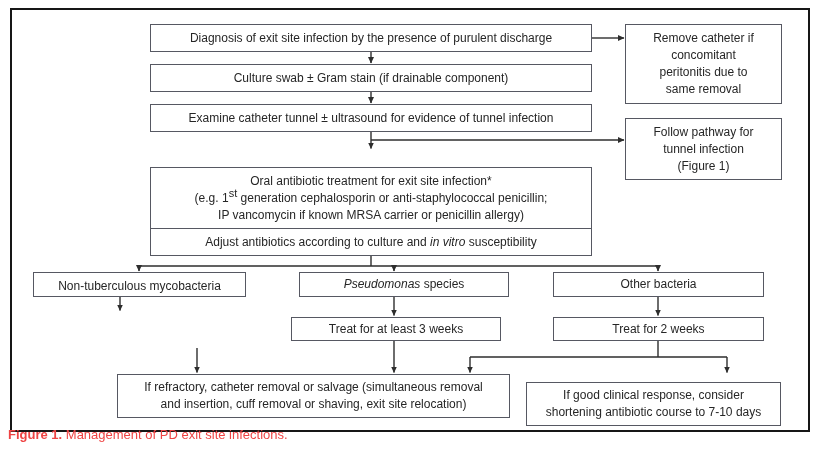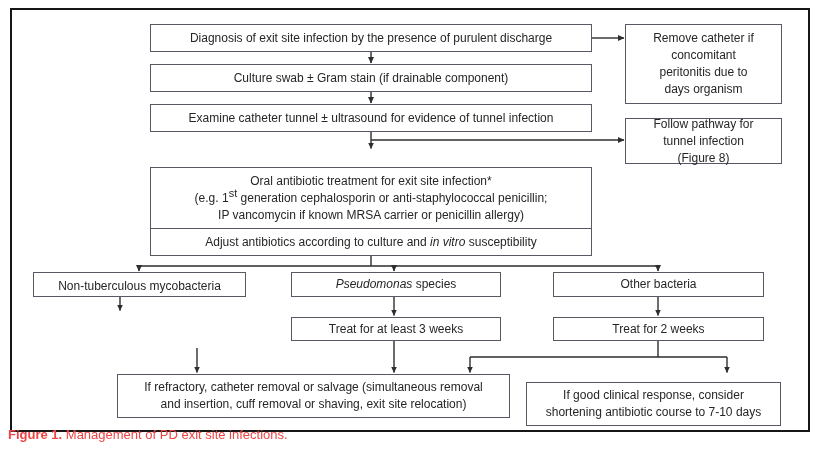--- a/index.html
+++ b/index.html
@@ -54,52 +54,52 @@
   </svg>
 
   <div class="node" style="left:150px;top:24px;width:442px;height:28px;">
     <span class="oneln">Diagnosis of exit site infection by the presence of purulent discharge</span>
   </div>
 
   <div class="node" style="left:625px;top:24px;width:157px;height:80px;">
     <span class="ln">Remove catheter if</span>
     <span class="ln">concomitant</span>
     <span class="ln">peritonitis due to</span>
-    <span class="ln">days organism</span>
+    <span class="ln">same removal</span>
   </div>
 
   <div class="node" style="left:150px;top:64px;width:442px;height:28px;">
     <span class="oneln">Culture swab ± Gram stain (if drainable component)</span>
   </div>
 
   <div class="node" style="left:150px;top:104px;width:442px;height:28px;">
     <span class="oneln">Examine catheter tunnel ± ultrasound for evidence of tunnel infection</span>
   </div>
 
-  <div class="node" style="left:625px;top:118px;width:157px;height:46px;">
+  <div class="node" style="left:625px;top:118px;width:157px;height:62px;">
     <span class="ln">Follow pathway for</span>
     <span class="ln">tunnel infection</span>
-    <span class="ln">(Figure 8)</span>
+    <span class="ln">(Figure 1)</span>
   </div>
 
   <div class="node" style="left:150px;top:167px;width:442px;height:62px;">
     <span class="ln">Oral antibiotic treatment for exit site infection*</span>
     <span class="ln"><span>(e.g. 1</span><sup>st</sup><span> generation cephalosporin or anti-staphylococcal penicillin;</span></span>
     <span class="ln">IP vancomycin if known MRSA carrier or penicillin allergy)</span>
   </div>
 
   <div class="node" style="left:150px;top:228px;width:442px;height:28px;">
     <span class="oneln"><span>Adjust antibiotics according to culture and </span><span class="it">in vitro</span><span> susceptibility</span></span>
   </div>
 
   <div class="node" style="left:33px;top:272px;width:213px;height:25px;justify-content:flex-end;">
     <span class="oneln">Non-tuberculous mycobacteria</span>
   </div>
 
-  <div class="node" style="left:291px;top:272px;width:210px;height:25px;">
+  <div class="node" style="left:299px;top:272px;width:210px;height:25px;">
     <span class="oneln"><span class="it">Pseudomonas</span><span> species</span></span>
   </div>
 
   <div class="node" style="left:553px;top:272px;width:211px;height:25px;">
     <span class="oneln">Other bacteria</span>
   </div>
 
 
   <div class="node" style="left:291px;top:317px;width:210px;height:24px;">
     <span class="oneln">Treat for at least 3 weeks</span>

